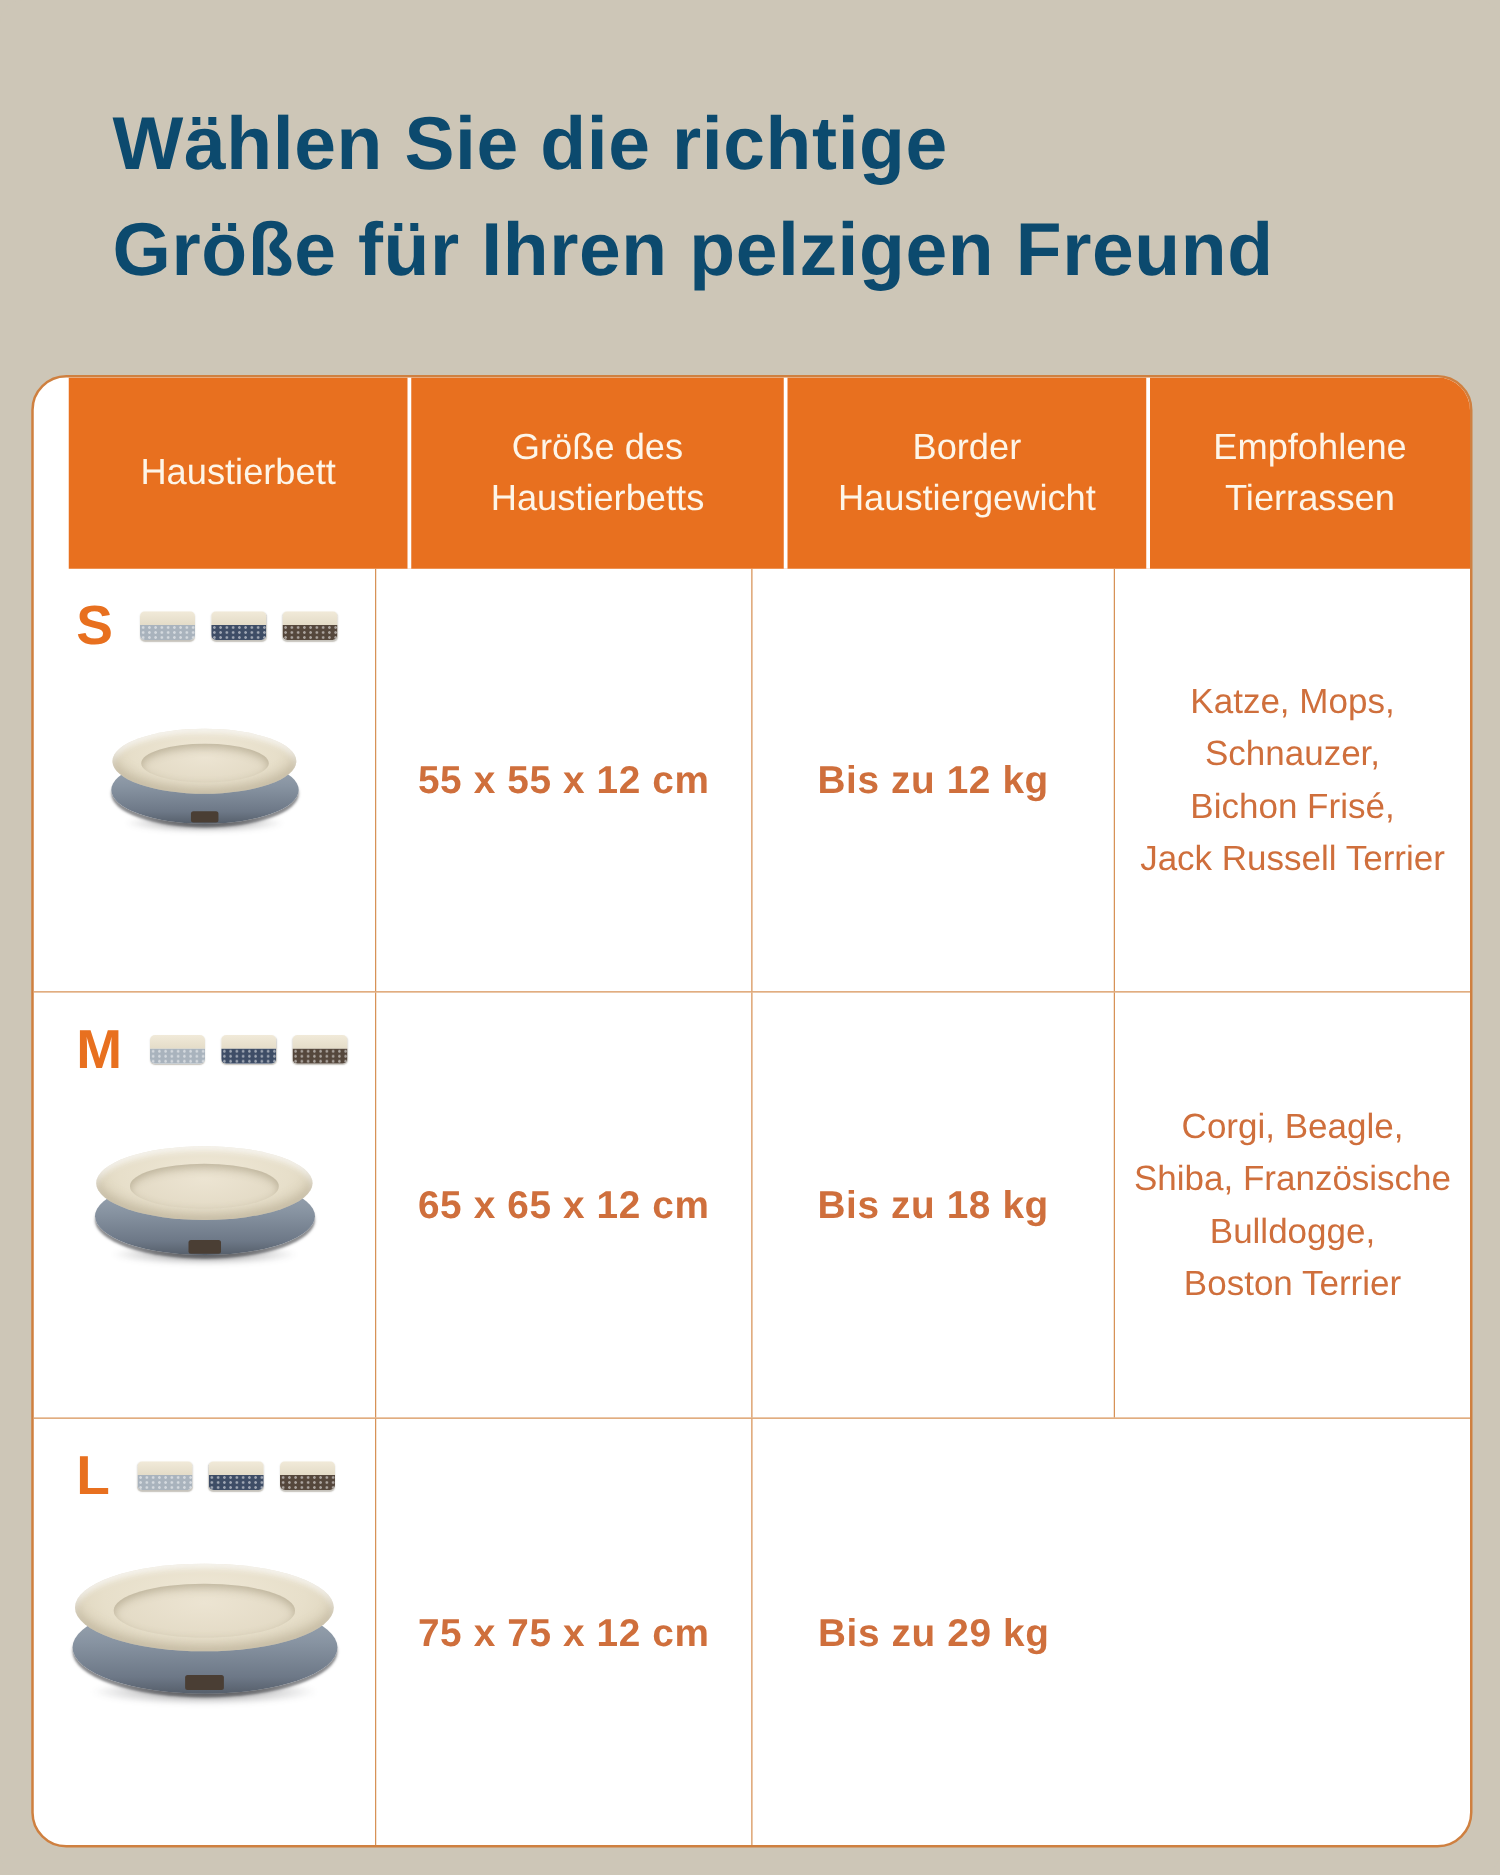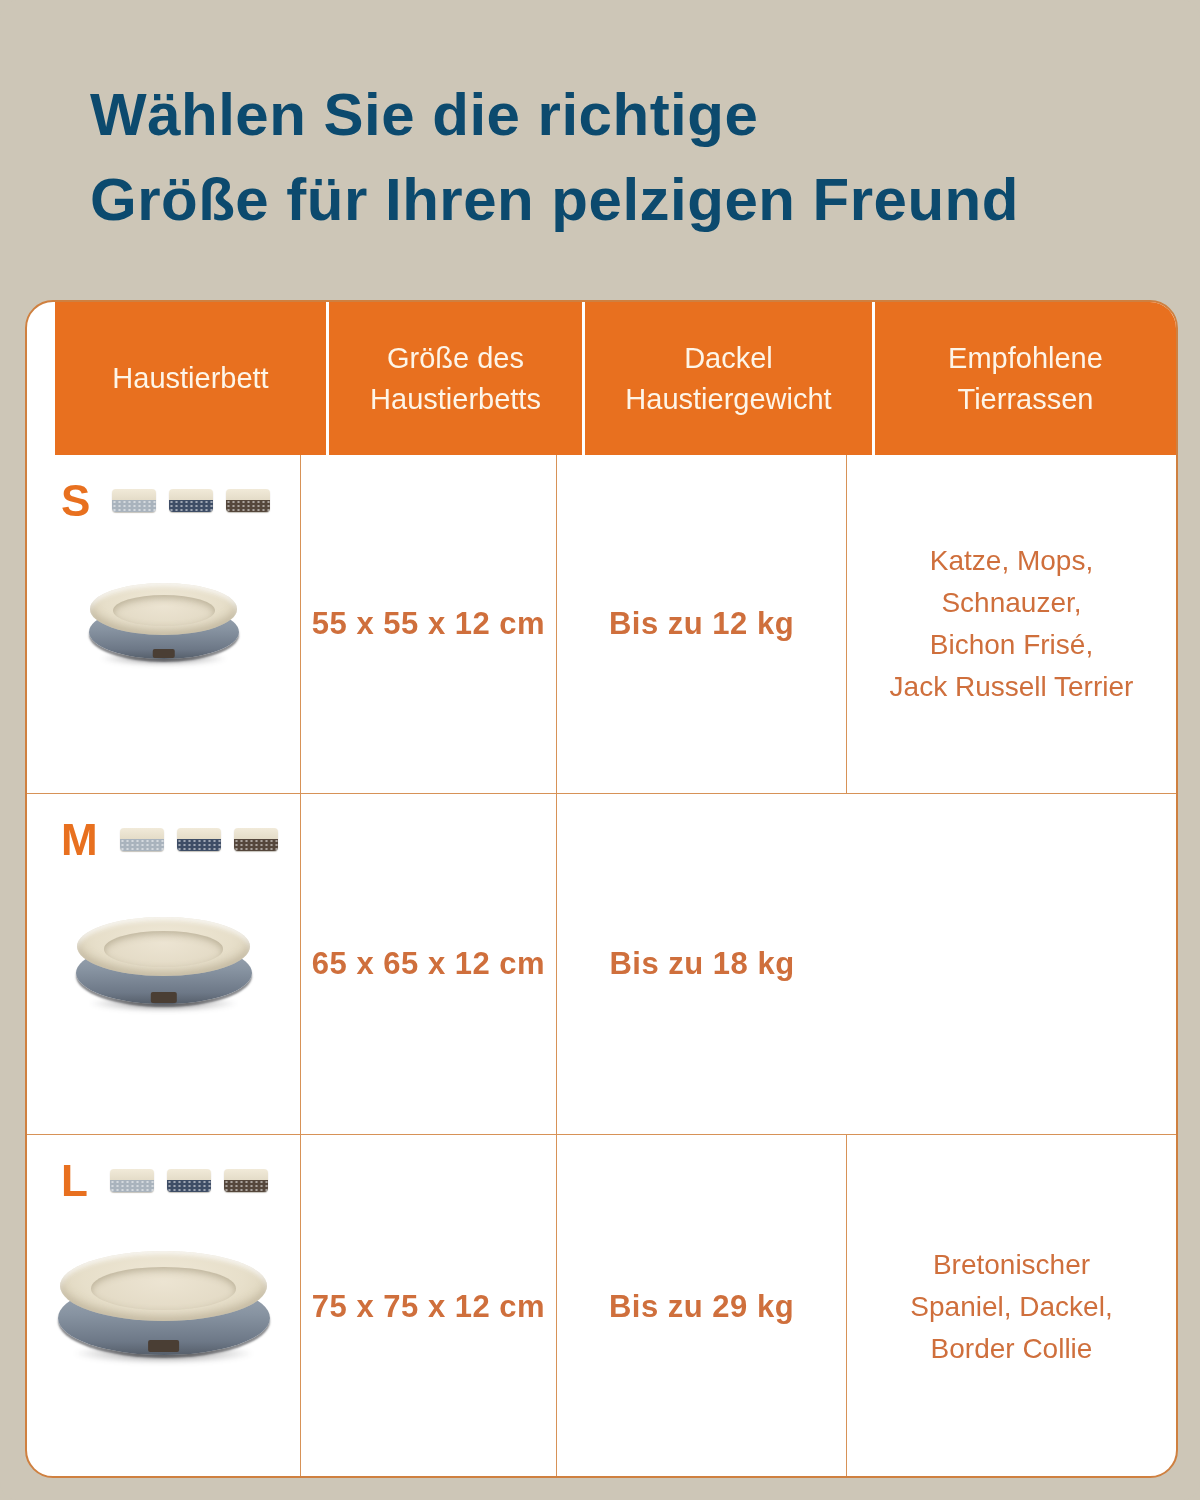--- a/index.html
+++ b/index.html
@@ -39,21 +39,21 @@
   }
   .th:last-child { border-right:none; }
 
   .tbody { display:flex; flex-direction:column; height:1023px; }
   .trow { display:flex; }
   .trow-s { height:338px; }
   .trow-m { height:341px; border-top:1px solid #d79257; }
   .trow-l { flex:1; border-top:1px solid #d79257; }
 
   .col-1 { width:274px; }
-  .col-2 { width:256px; }
+  .col-2 { width:301px; }
   .col-3 { width:290px; }
   .col-4 { flex:1; }
   .cell {
     display:flex; align-items:center; justify-content:center;
     text-align:center;
     border-right:1px solid #d79257;
   }
   .cell:last-child { border-right:none; }
   .cell-bed { position:relative; }
   .cell-dim { color:#cf6f3c; font-size:31px; letter-spacing:0.5px;font-weight:bold; }
@@ -126,21 +126,21 @@
     <div>Wählen Sie die richtige</div>
     <div>Größe für Ihren pelzigen Freund</div>
   </div>
 
   <div class="size-table">
 
     <div class="thead">
       <div class="th col-1">Haustierbett</div>
       <div class="th col-2">Größe des
 Haustierbetts</div>
-      <div class="th col-3">Dackel
+      <div class="th col-3">Border
 Haustiergewicht</div>
       <div class="th col-4">Empfohlene
 Tierrassen</div>
     </div>
 
     <div class="tbody">
 
       <div class="trow trow-s">
         <div class="cell cell-bed col-1">
           <div class="variant-bar">
@@ -194,20 +194,24 @@
           <div class="bed bed-m">
             <div class="bed-shadow"></div>
             <div class="bed-side"></div>
             <div class="bed-rim"></div>
             <div class="bed-cushion"></div>
             <div class="bed-tag"></div>
           </div>
         </div>
         <div class="cell cell-dim col-2">65 x 65 x 12 cm</div>
         <div class="cell cell-dim col-3">Bis zu 18 kg</div>
+        <div class="cell cell-breeds col-4">Corgi, Beagle,
+Shiba, Französische
+Bulldogge,
+Boston Terrier</div>
       </div>
 
       <div class="trow trow-l">
         <div class="cell cell-bed col-1">
           <div class="variant-bar">
             <span class="size-letter">L</span>
             <span class="swatch">
               <span class="swatch-top"></span>
               <span class="swatch-bottom" style="background-color:#a9b3bd"></span>
             </span>
@@ -223,20 +227,17 @@
           <div class="bed bed-l">
             <div class="bed-shadow"></div>
             <div class="bed-side"></div>
             <div class="bed-rim"></div>
             <div class="bed-cushion"></div>
             <div class="bed-tag"></div>
           </div>
         </div>
         <div class="cell cell-dim col-2">75 x 75 x 12 cm</div>
         <div class="cell cell-dim col-3">Bis zu 29 kg</div>
-        <div class="cell cell-breeds col-4">Bretonischer
-Spaniel, Dackel,
-Border Collie</div>
       </div>
 
     </div>
   </div>
 </div>
 
 </body></html>

